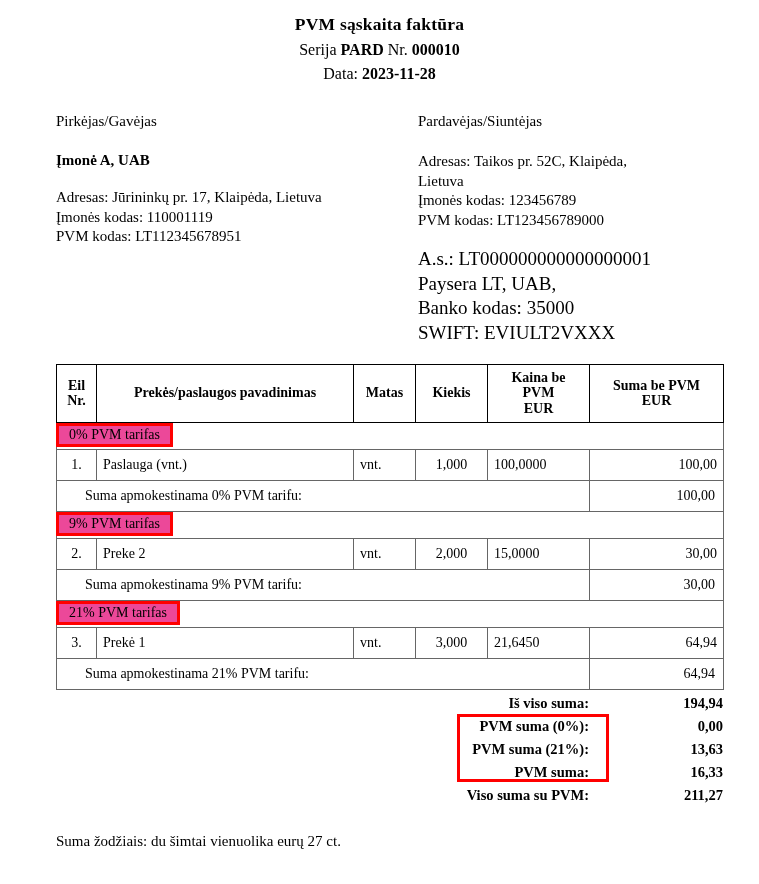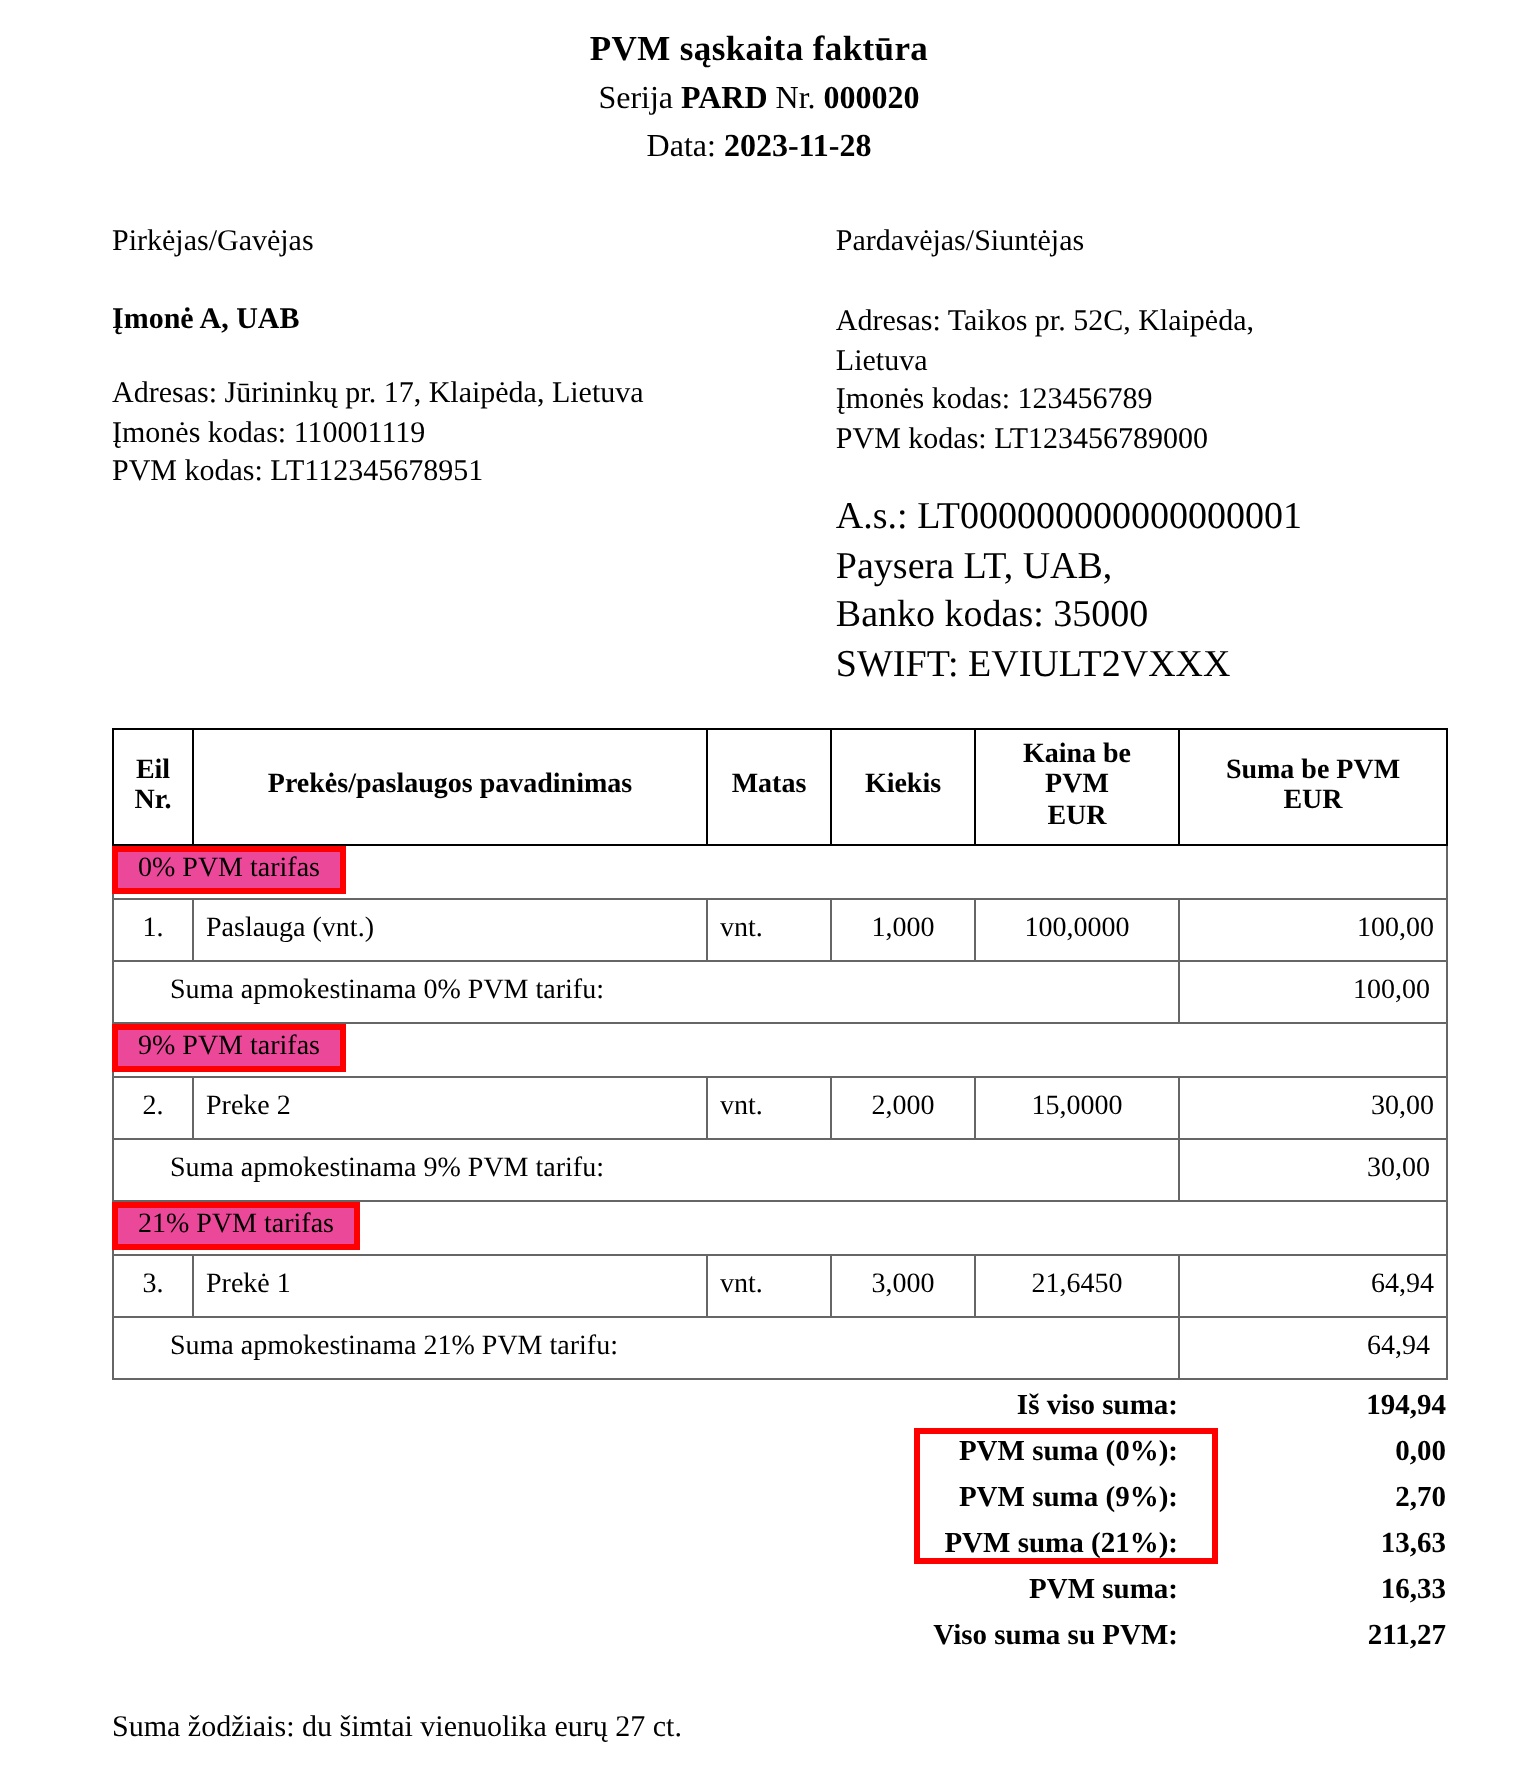--- a/index.html
+++ b/index.html
@@ -109,21 +109,21 @@
   .col-name    { width: 257px; }
   .col-unit    { width: 62px; }
   .col-qty     { width: 72px; }
   .col-price   { width: 102px; }
   .col-sum     { width: 134px; }
 
   td.c-nr    { text-align: center; }
   td.c-name  { text-align: left; }
   td.c-unit  { text-align: left; }
   td.c-qty   { text-align: center; }
-  td.c-price { text-align: center; }
+  td.c-price { text-align: left; }
   td.c-sum   { text-align: right; padding-right: 8px; }
 
   tr.row-item td { height: 24px; }
 
   
   tr.rate-row td {
     border-left: 1px solid #666666;
     border-right: 1px solid #666666;
     border-top: 1px solid #666666;
     border-bottom: 1px solid #666666;
@@ -204,21 +204,21 @@
 <body>
 
 <div class="page">
 
   <div class="doc-header">
     <div class="doc-title">PVM sąskaita faktūra</div>
     <div class="doc-serial">
       <span>Serija</span>
       <span class="b">PARD</span>
       <span>Nr.</span>
-      <span class="b">000020</span>
+      <span class="b">000010</span>
     </div>
     <div class="doc-date">
       <span>Data:</span>
       <span class="b">2023-11-28</span>
     </div>
   </div>
 
   <div class="parties">
 
     <div class="party party-buyer">
@@ -345,24 +345,20 @@
       <tbody>
           <tr>
         <td class="t-label">Iš viso suma:</td>
         <td class="t-value">194,94</td>
       </tr>
       <tr>
         <td class="t-label">PVM suma (0%):</td>
         <td class="t-value">0,00</td>
       </tr>
       <tr>
-        <td class="t-label">PVM suma (9%):</td>
-        <td class="t-value">2,70</td>
-      </tr>
-      <tr>
         <td class="t-label">PVM suma (21%):</td>
         <td class="t-value">13,63</td>
       </tr>
       <tr>
         <td class="t-label">PVM suma:</td>
         <td class="t-value">16,33</td>
       </tr>
       <tr>
         <td class="t-label">Viso suma su PVM:</td>
         <td class="t-value">211,27</td>

